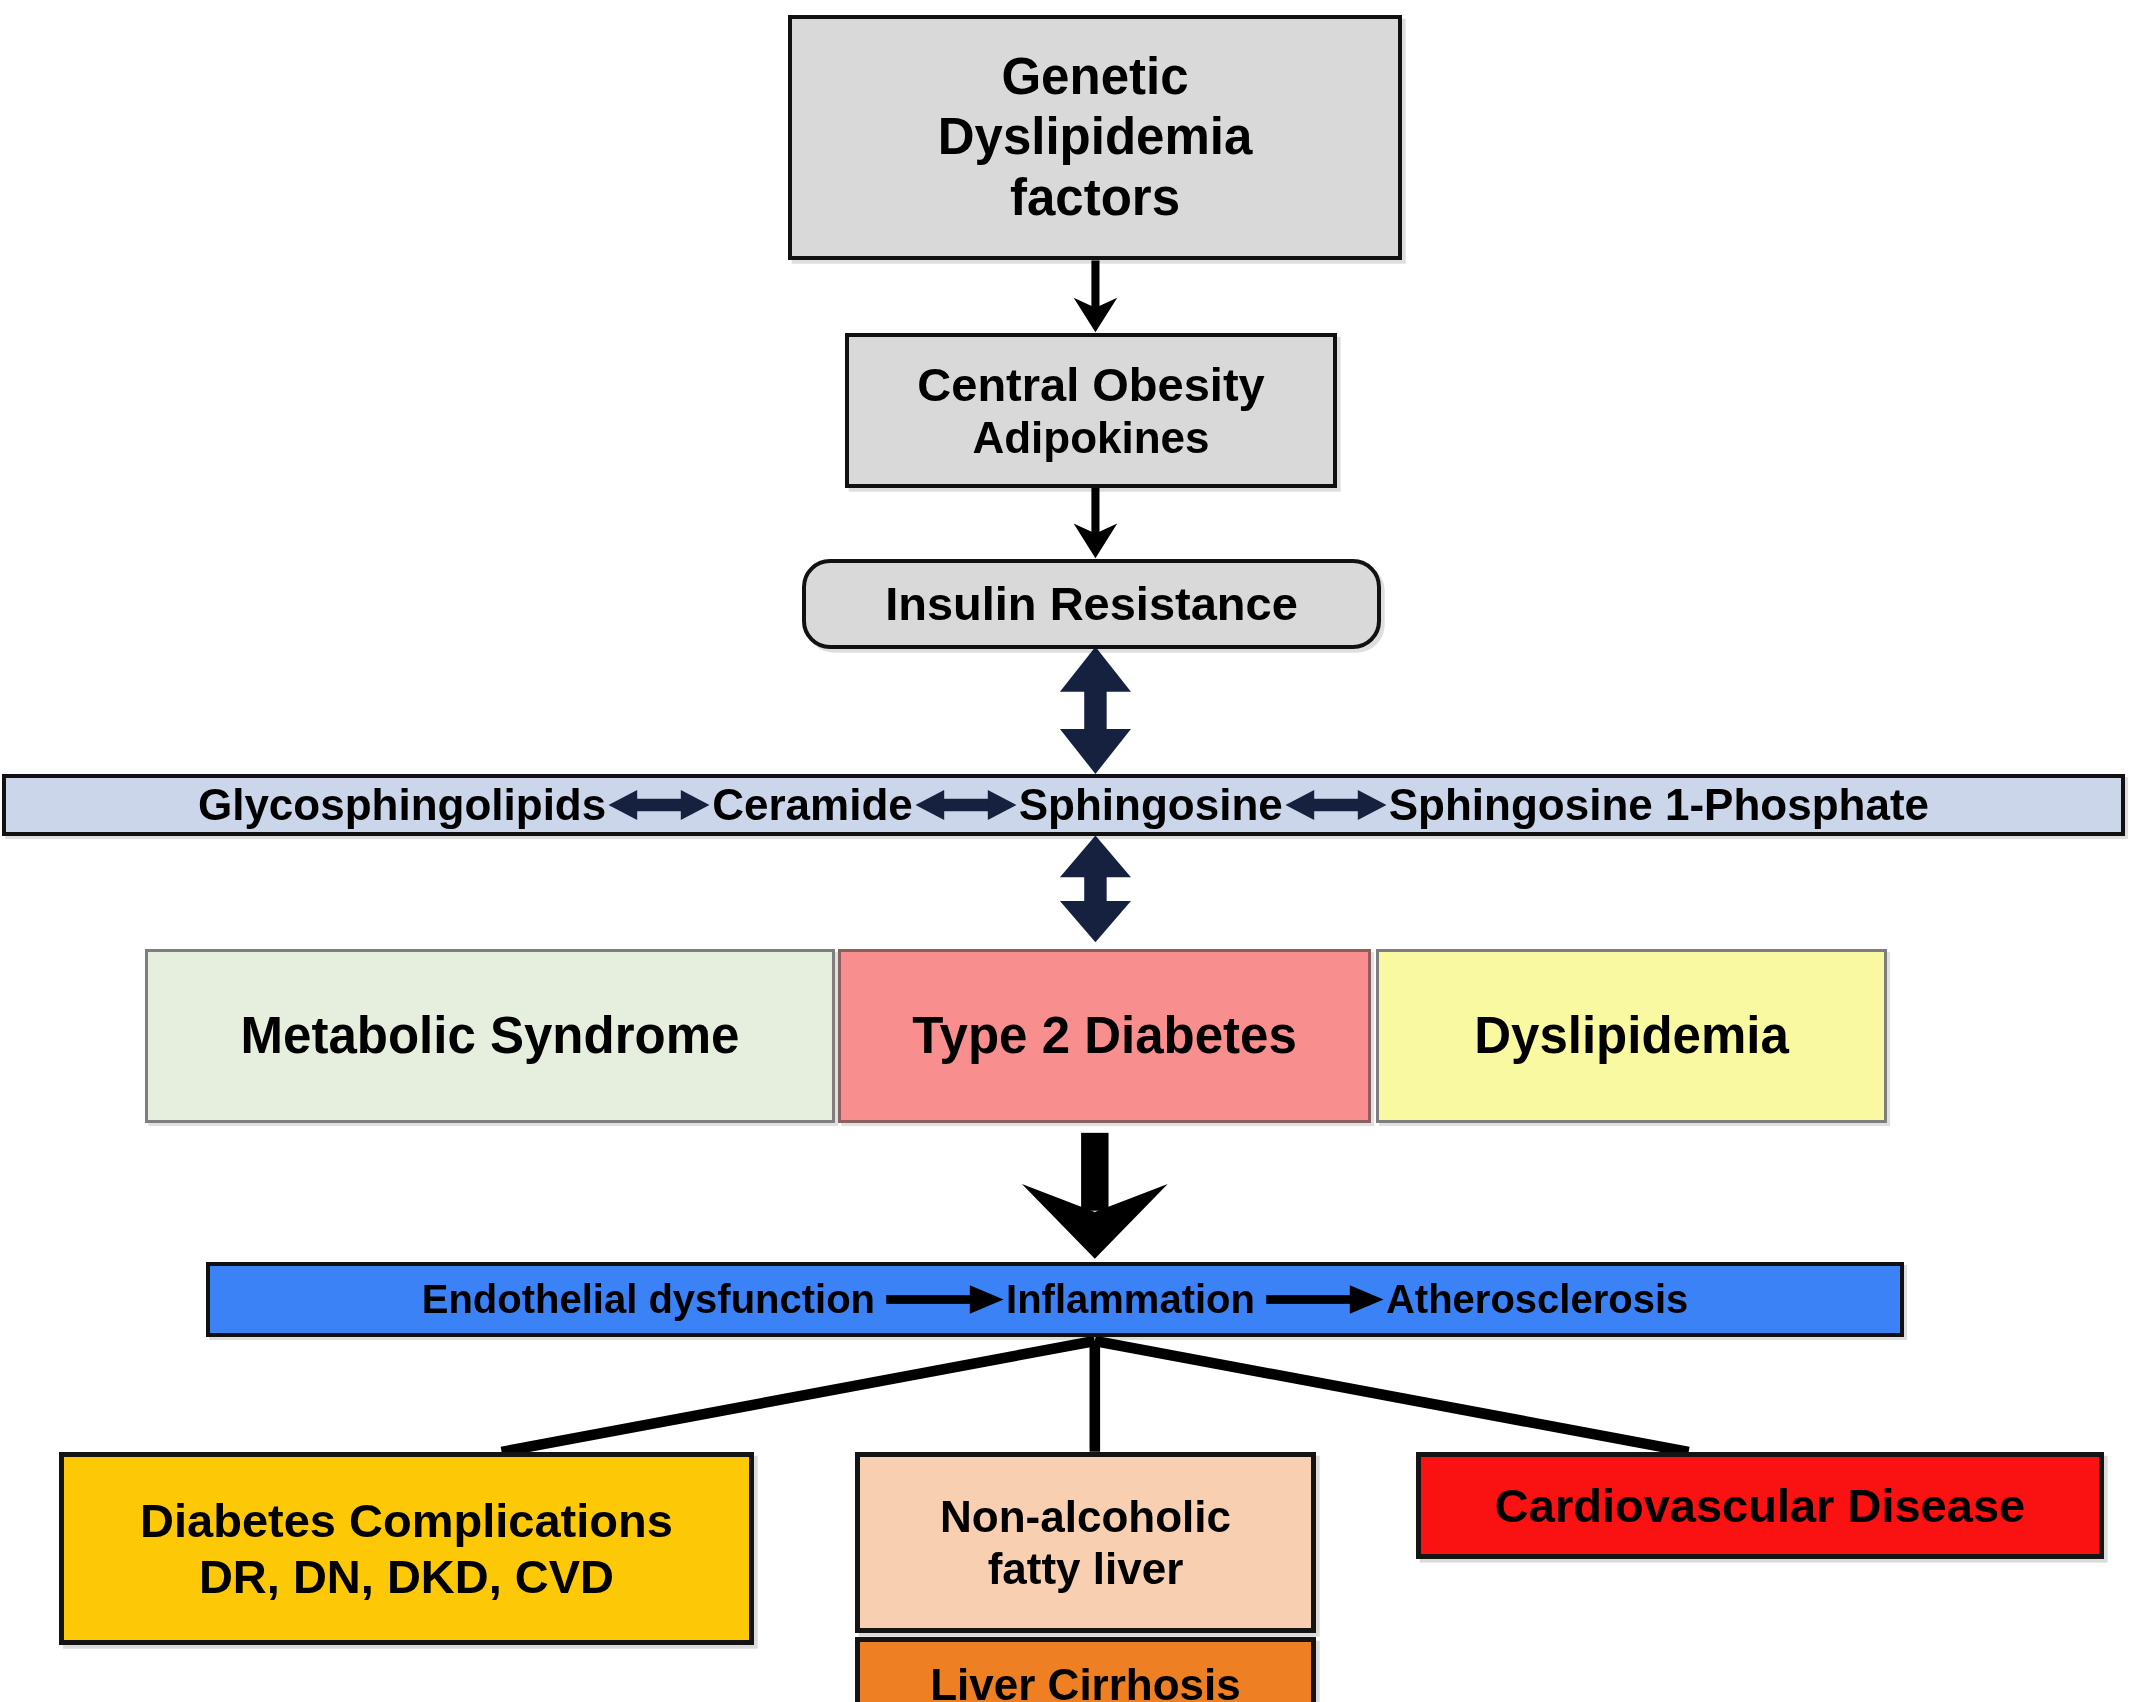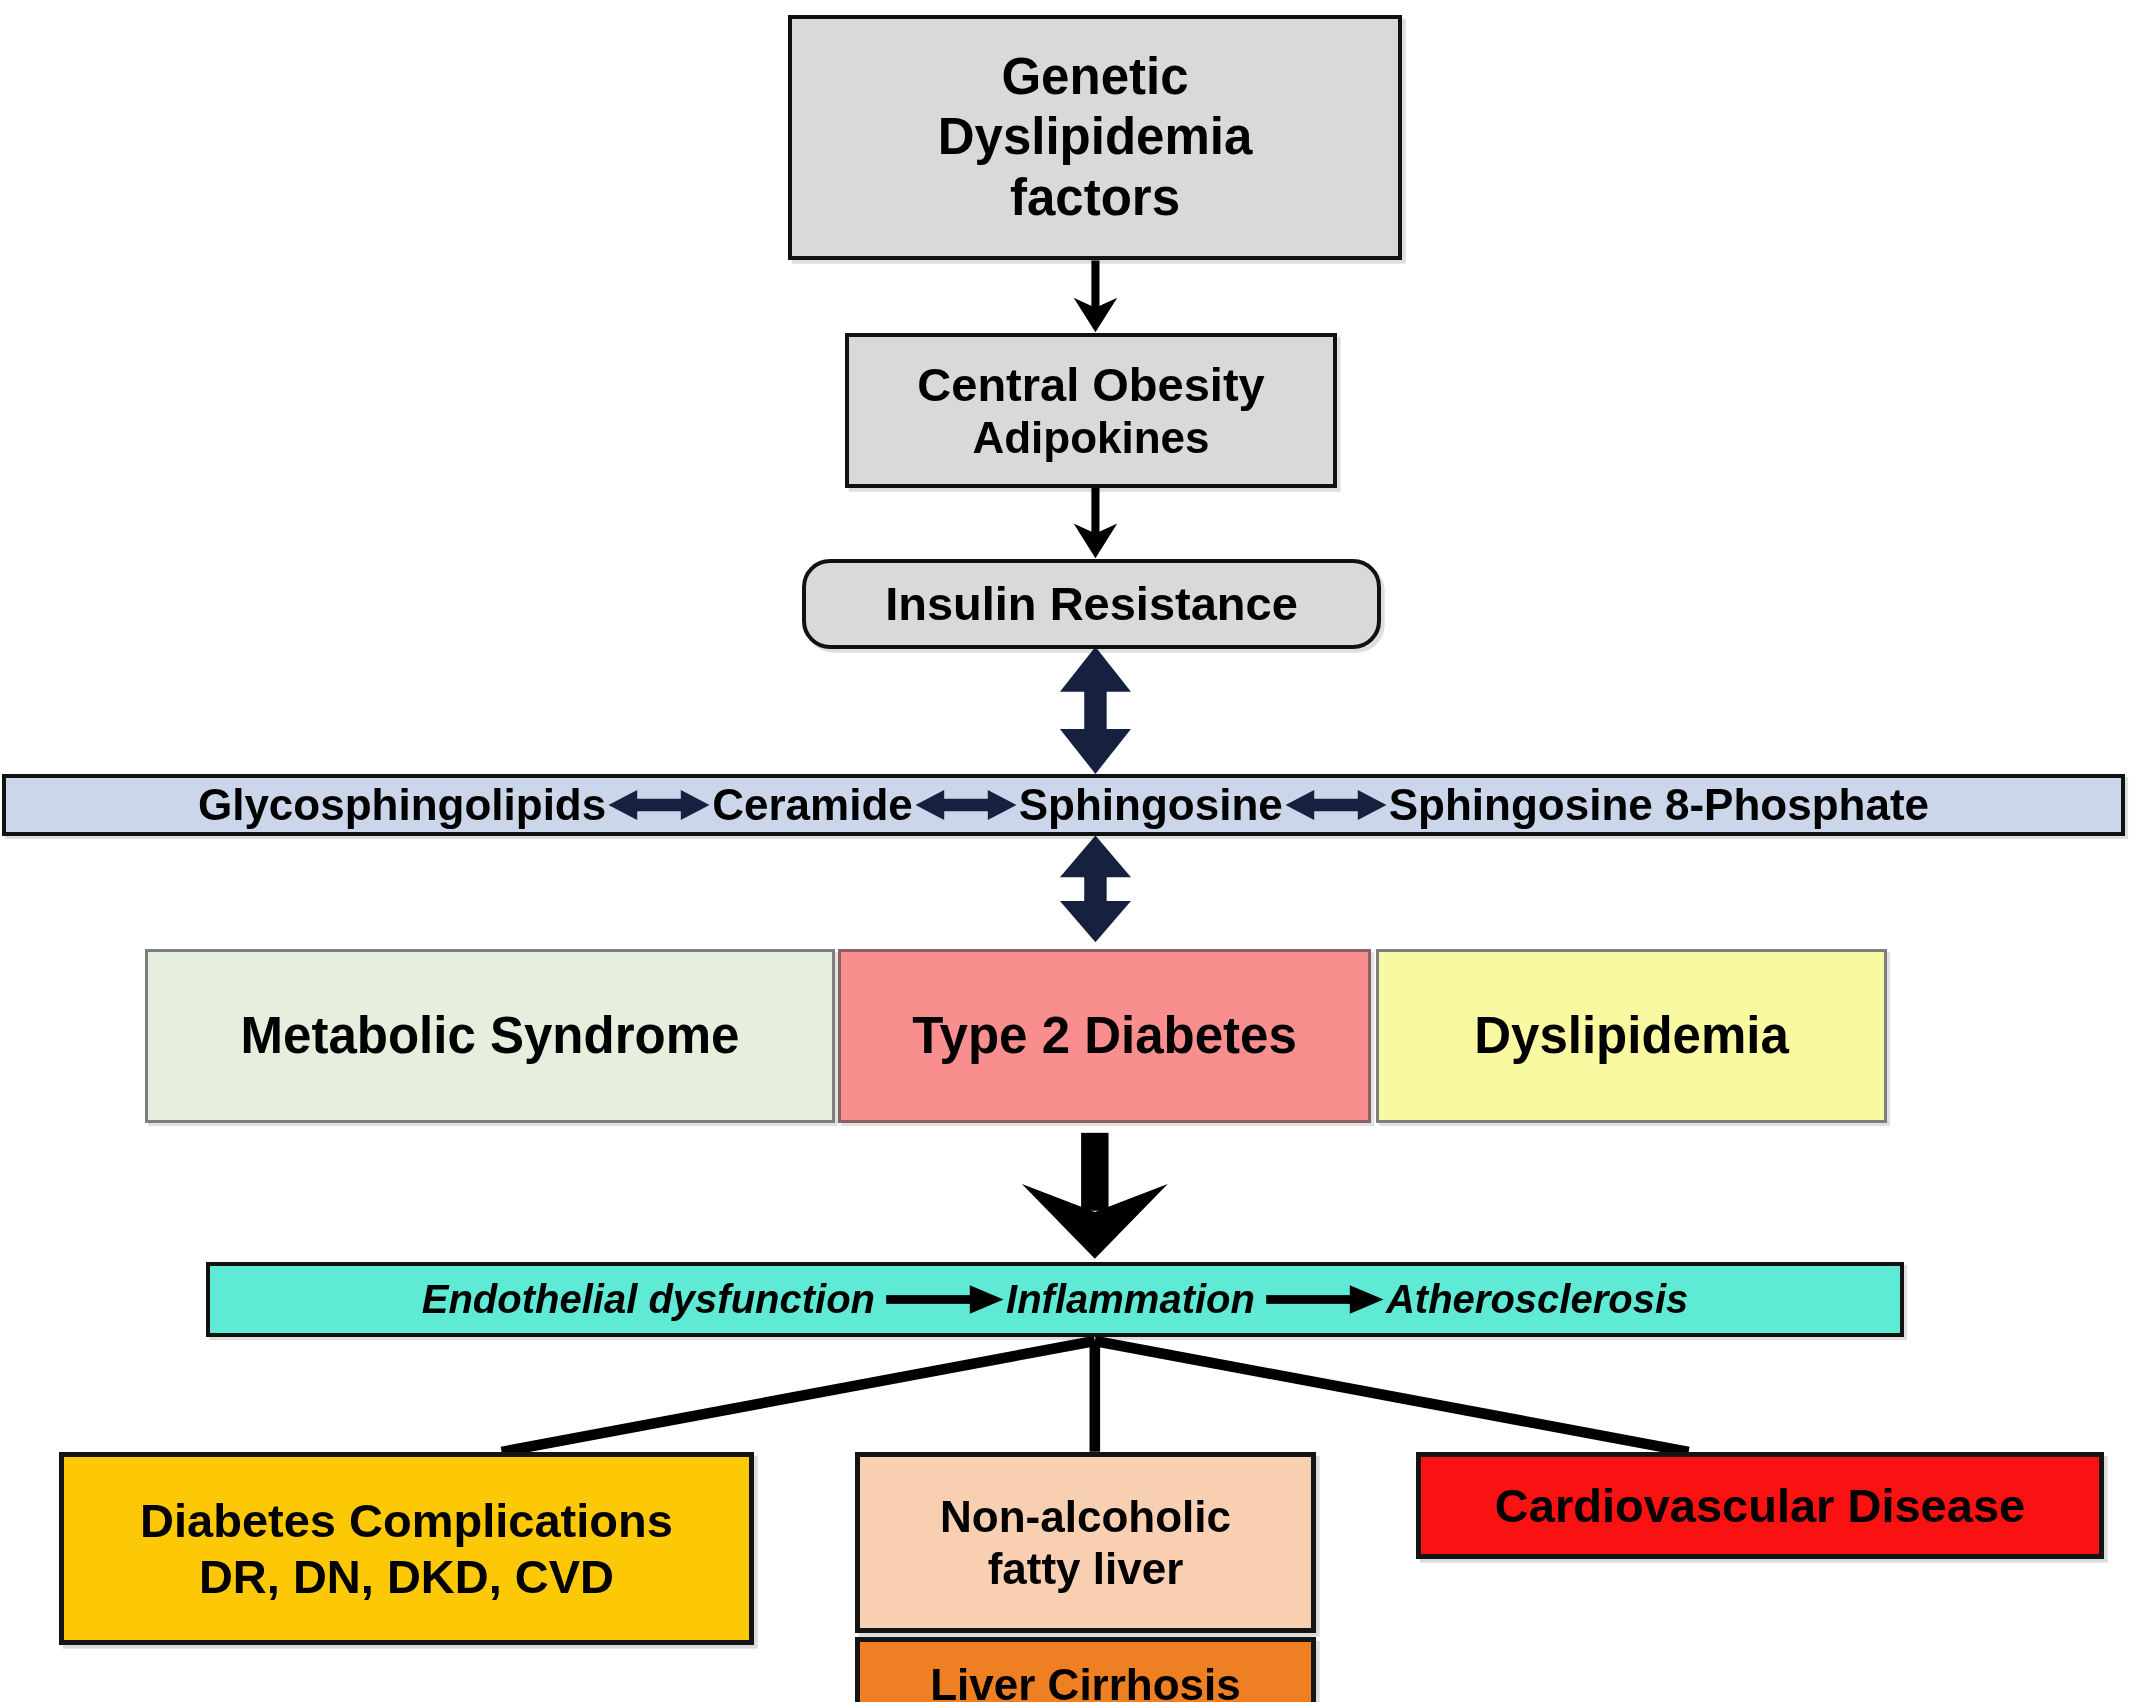--- a/index.html
+++ b/index.html
@@ -39,24 +39,23 @@
     border:4.4px solid #111111;
     box-shadow:3.7px 3.7px 0 rgba(0,0,0,0.13);
   }
   
   .bar-blue{
     background:#cbd6ea;
     border:4.4px solid #111111;
     box-shadow:3.1px 3.1px 0 rgba(0,0,0,0.13);
   }
   .bar-pink{
-    background:#5eead4;
+    background:#3b82f6;
     border:4.4px solid #111111;
     box-shadow:3.1px 3.1px 0 rgba(0,0,0,0.13);
-    font-style:italic;
   }
   .row-flex{
     display:flex;
     align-items:center;
     justify-content:center;
     width:100%;
     gap:0;
   }
   .row-flex .seg{white-space:nowrap;}
   
@@ -165,21 +164,21 @@
         </svg>
       </span>
       <span class="seg t-lg">Sphingosine</span>
       <span class="arrow-inline">
         <svg width="106" height="40" viewBox="0 0 170 64">
           <rect x="38" y="22" width="94" height="20" fill="#15213f"></rect>
           <path d="M4,32 L50,8 L50,56 Z" fill="#15213f"></path>
           <path d="M166,32 L120,8 L120,56 Z" fill="#15213f"></path>
         </svg>
       </span>
-      <span class="seg t-lg">Sphingosine 8-Phosphate</span>
+      <span class="seg t-lg">Sphingosine 1-Phosphate</span>
     </div>
   </div>
 
   <div class="node green t-xxl" style="left:145px; top:949px; width:690px; height:174px;">
     <span>Metabolic Syndrome</span>
   </div>
 
   <div class="node salmon t-xxl" style="left:838px; top:949px; width:533px; height:174px;">
     <span>Type 2 Diabetes</span>
   </div>

